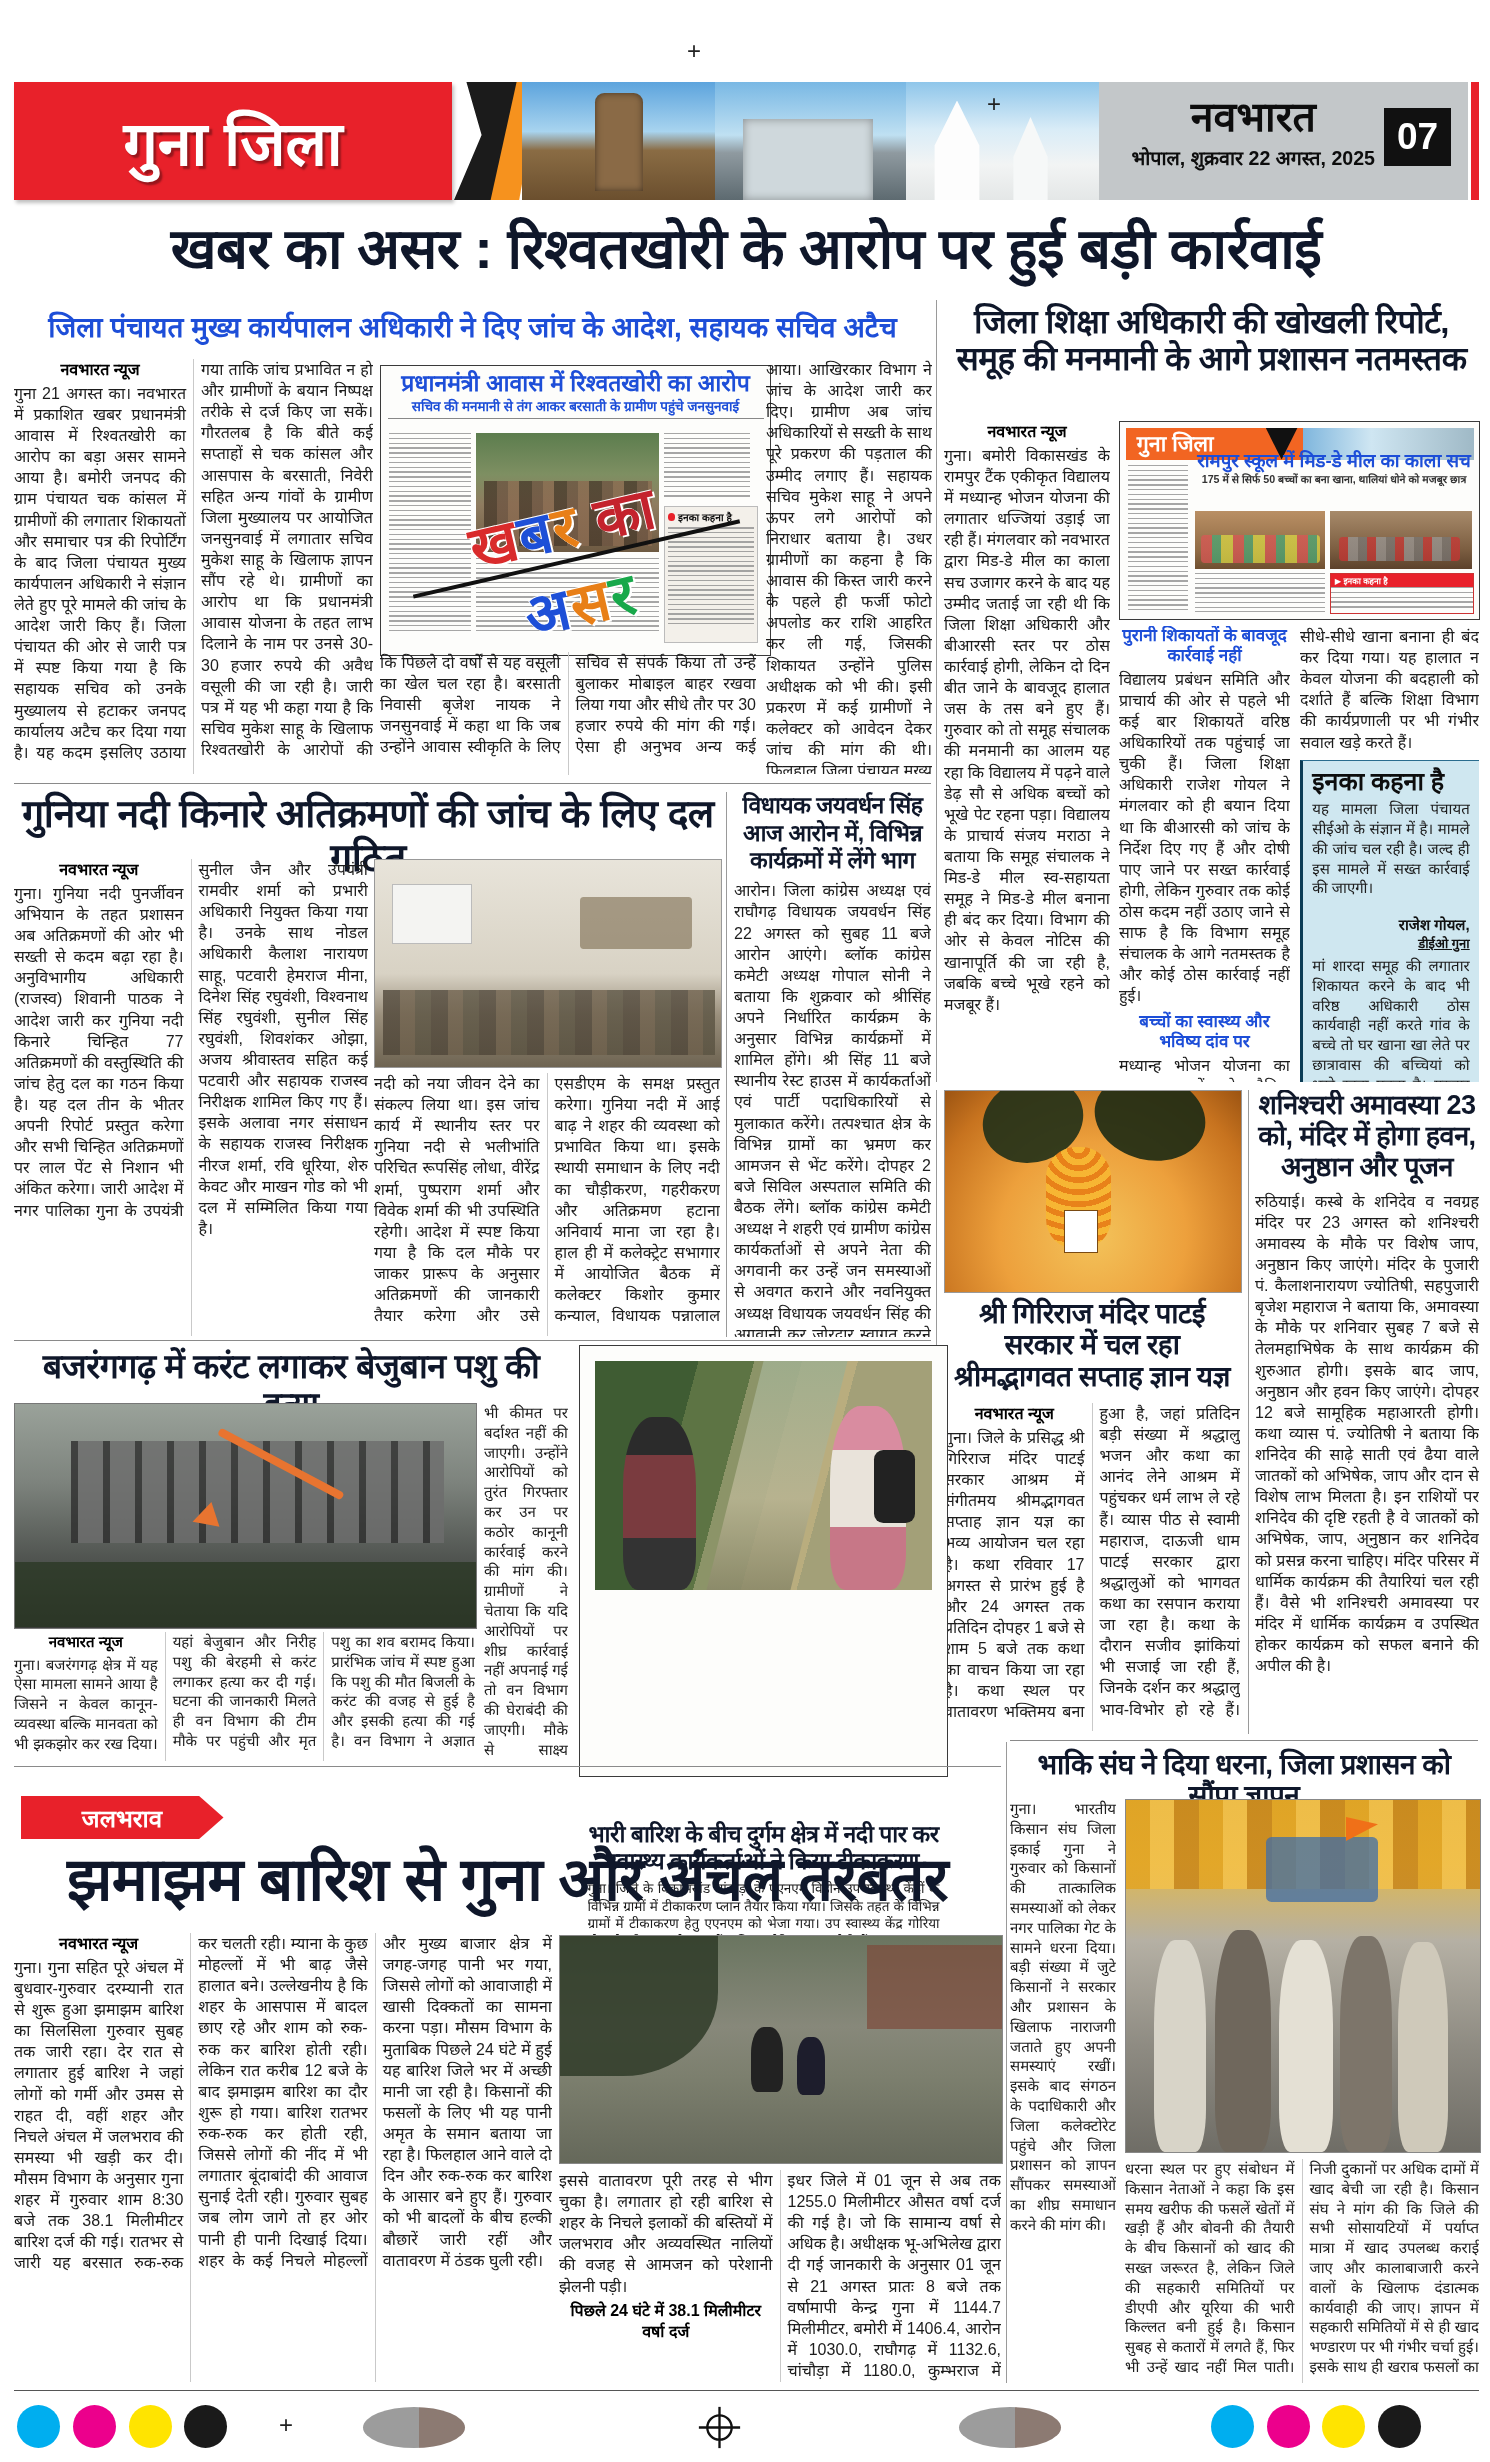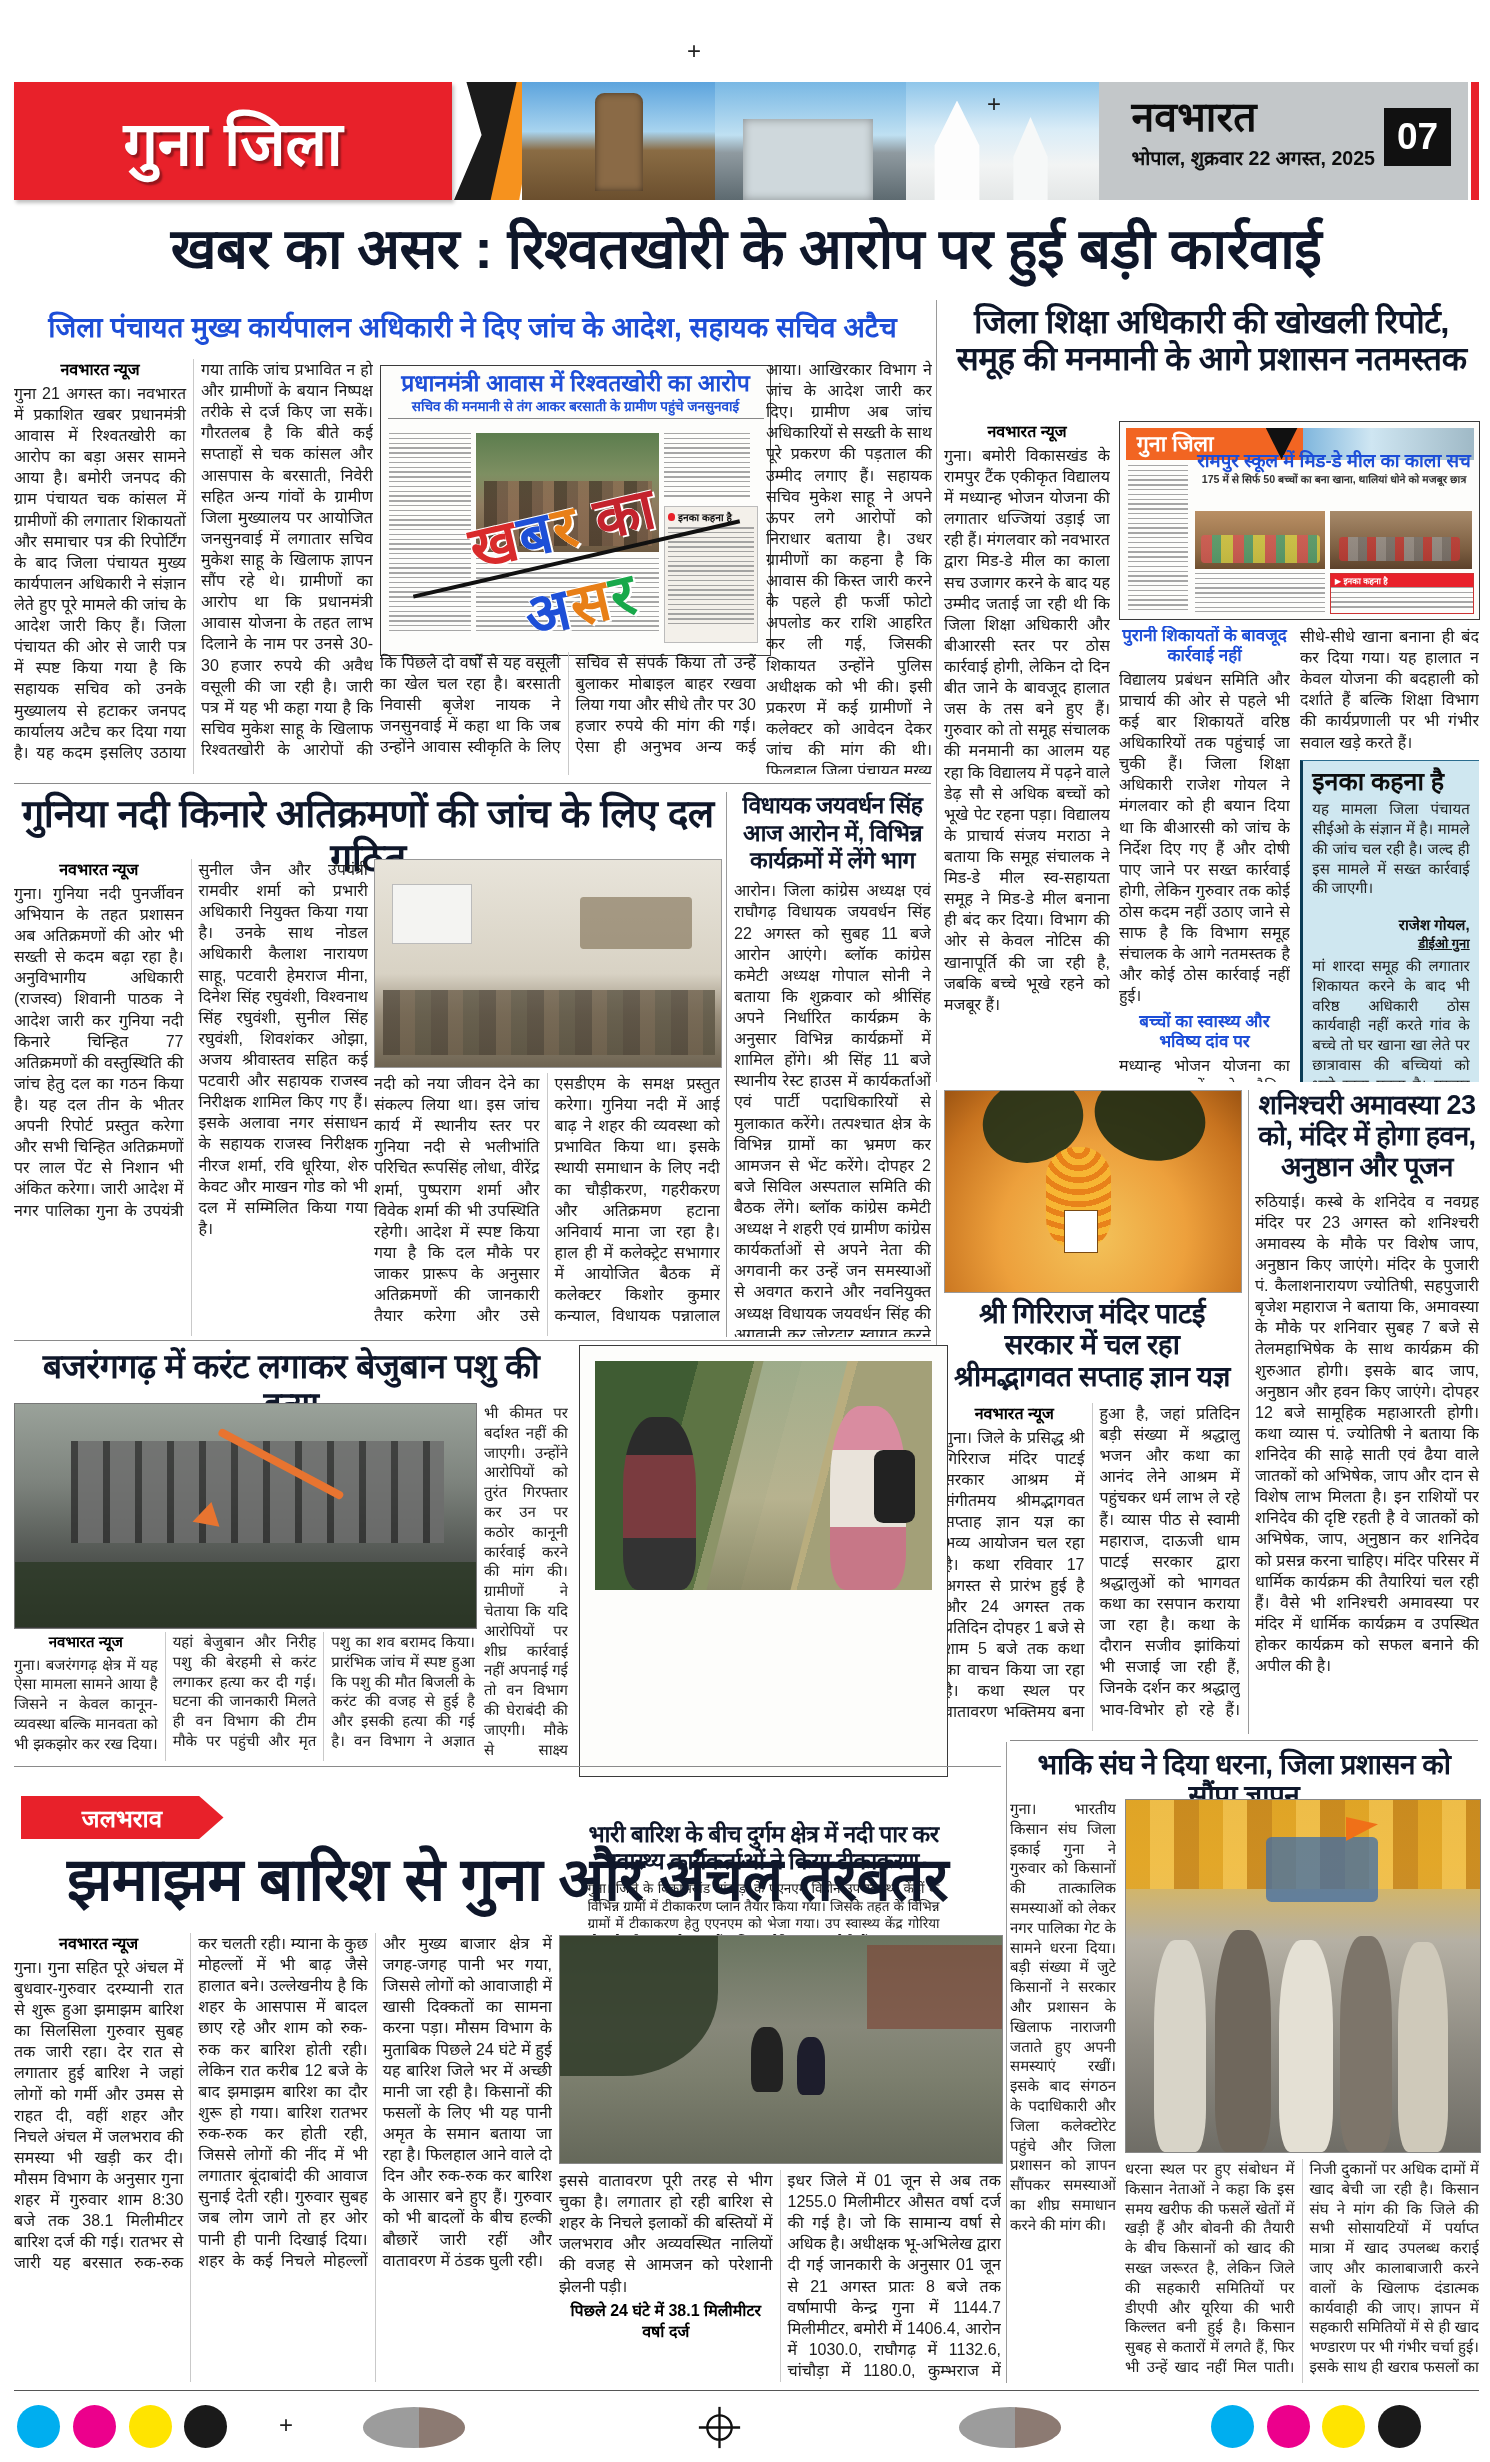--- a/index.html
+++ b/index.html
@@ -45,21 +45,21 @@
     </div>
     <div class="ph" style="left:715px;top:82px;width:191px;height:118px;background:linear-gradient(180deg,#79b8e4 0%,#bfe0f2 45%,#8f9aa0 60%,#5d6a70 100%);">
       <div class="abs" style="left:28px;top:37px;width:130px;height:81px;background:#cfd8dc;box-shadow:inset 0 0 9.3px rgba(0,0,0,.35);"></div>
     </div>
     <div class="ph" style="left:906px;top:82px;width:193px;height:118px;background:linear-gradient(180deg,#8fc6ea 0%,#d9ecf7 40%,#f2f4f4 70%,#e4e7e7 100%);">
       <div class="abs" style="left:23px;top:18.6px;width:56px;height:100px;background:#fdfdfd;clip-path:polygon(50% 0,90% 45%,90% 100%,10% 100%,10% 45%);"></div>
       <div class="abs" style="left:102px;top:35px;width:45px;height:83px;background:#f6f8f8;clip-path:polygon(50% 0,88% 48%,88% 100%,12% 100%,12% 48%);"></div>
     </div>
     <div class="abs" style="left:1099px;top:82px;width:369px;height:118px;background:#c3c7c9;">
       <span class="plus" style="left:-112px;top:7.5px;position:absolute;">+</span>
-      <div class="abs" style="right:93px;top:15px;text-align:left;">
+      <div class="abs" style="right:93px;top:15px;text-align:center;">
         <div style="font-size:41px;font-weight:800;color:#0d0d0d;line-height:1;">नवभारत</div>
         <div style="font-size:19.6px;font-weight:700;color:#0d0d0d;margin-top:5.6px;">भोपाल, शुक्रवार 22 अगस्त, 2025</div>
       </div>
       <div class="abs" style="right:17px;top:26px;width:67px;height:58px;background:#111;display:flex;align-items:center;justify-content:center;">
         <span style="color:#fff;font-size:37px;font-weight:800;">07</span>
       </div>
     </div>
     <div class="abs" style="left:1471px;top:82px;width:8.4px;height:118px;background:#e8212a;"></div>
   </div>
 

